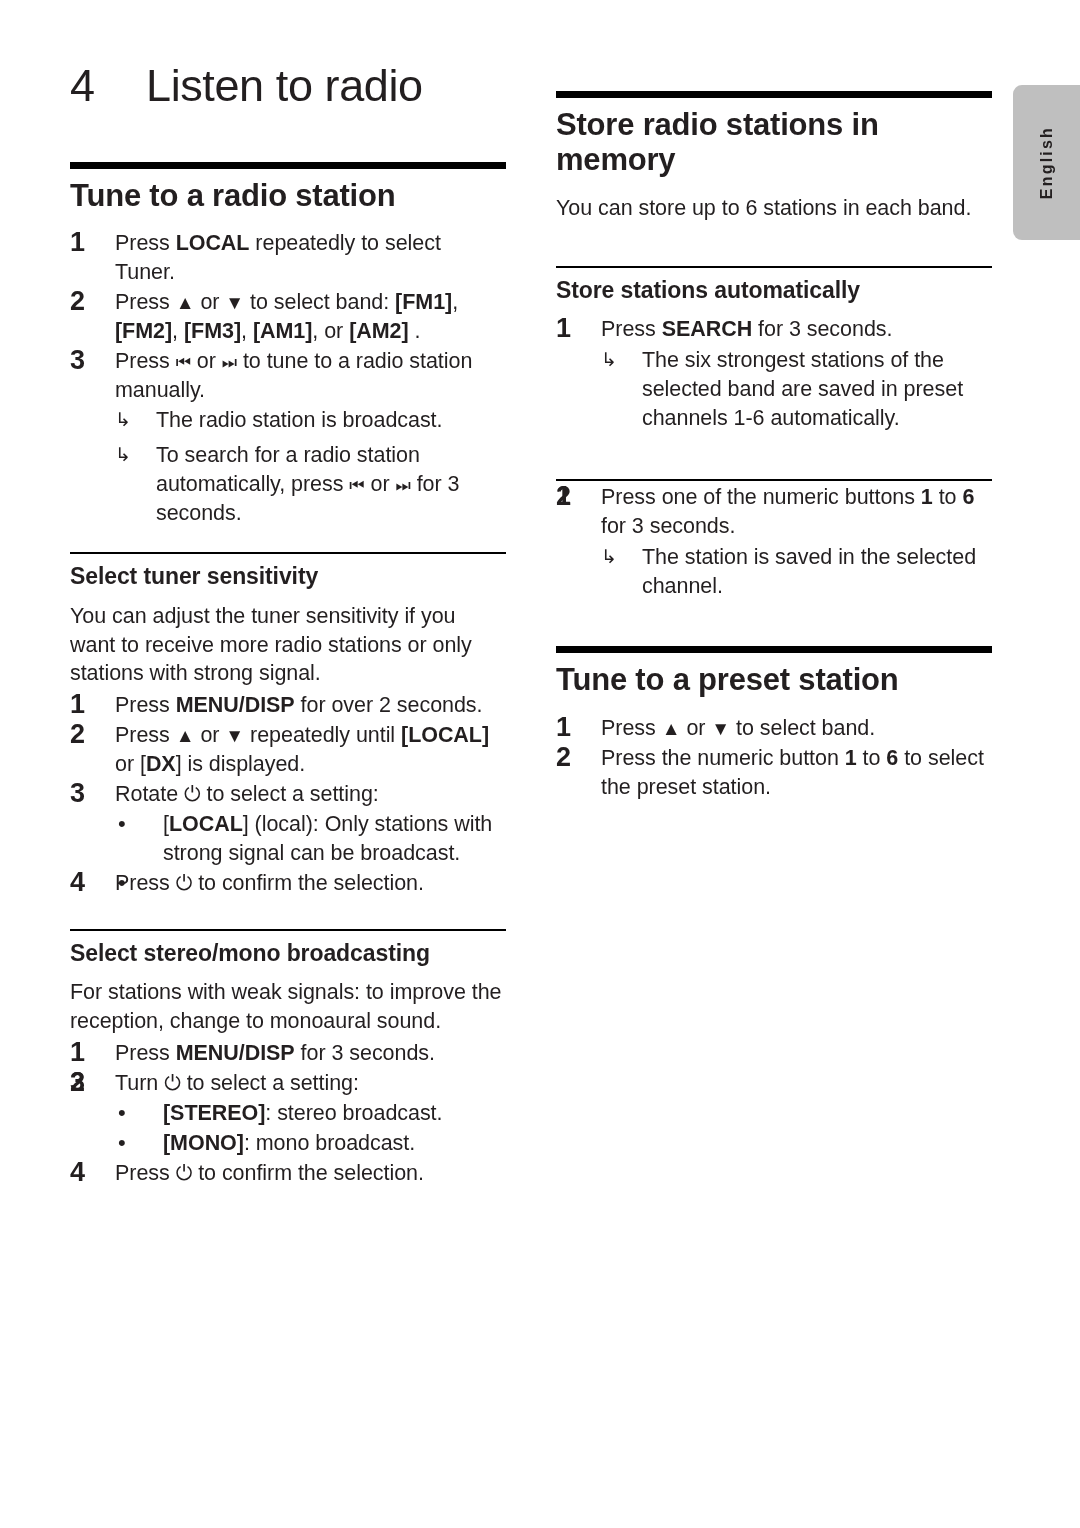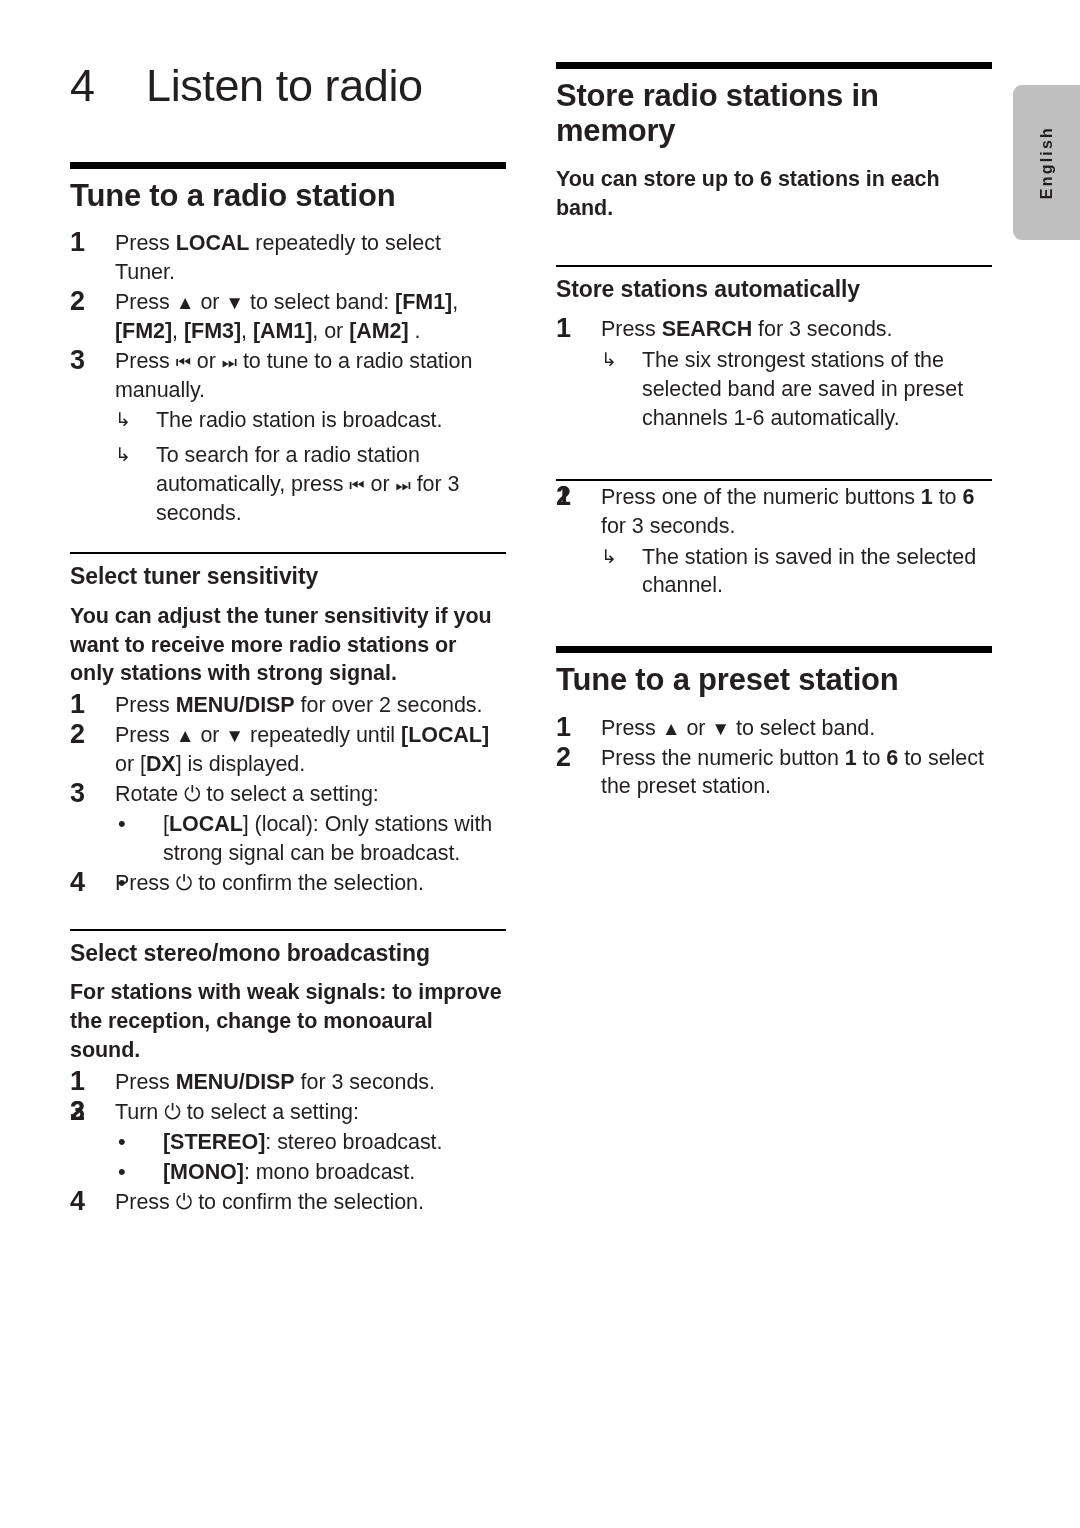--- a/index.html
+++ b/index.html
@@ -44,21 +44,21 @@
     line-height: 1;
   }
 
   
   .col {
     position: absolute;
     top: 62px;
     width: 436px;
   }
   .col-left  { left: 70px; }
-  .col-right { left: 556px; }
+  .col-right { left: 556px; margin-top: 29px; }
 
   
   .rule-thick {
     height: 7px;
     background: #000000;
     width: 100%;
   }
   .rule-thin {
     height: 2px;
     background: #000000;
@@ -95,21 +95,20 @@
     letter-spacing: -0.1px;
     line-height: 1.2;
     margin: 9px 0 11px 0;
   }
 
   p.body {
     font-size: 21.5px;
     line-height: 1.345;
     margin: 0 0 3px 0;
     letter-spacing: -0.05px;
-    font-weight: bold;
   }
 
   
   ol.steps {
     list-style: none;
     margin: 2px 0 0 0;
     padding: 0;
   }
   ol.steps > li.step {
     position: relative;

